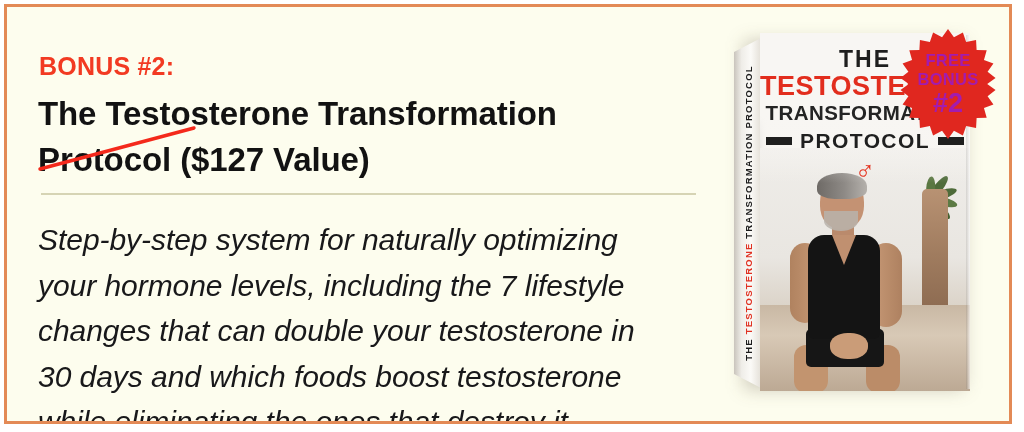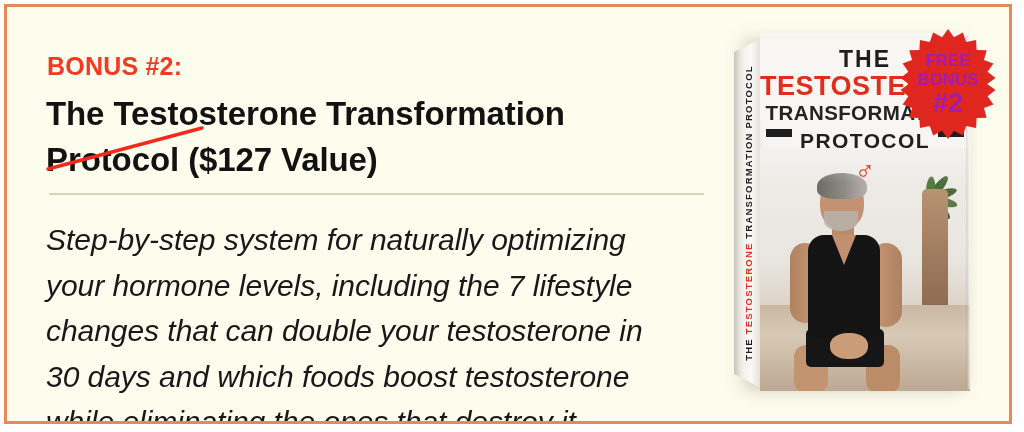--- a/index.html
+++ b/index.html
@@ -27,21 +27,20 @@
     overflow: hidden;
   }
 
   
   .copy-col {
     position: absolute;
     left: 29px;
     top: 0;
     width: 660px;
     height: 100%;
-    margin-left: 8px;
   }
 
   .bonus-kicker {
     position: absolute;
     left: 3px;
     top: 47px;
     font-size: 25px;
     font-weight: bold;
     letter-spacing: 0.2px;
     color: #F23A22;
@@ -295,21 +294,21 @@
   }
   .ct-testosterone {
     font-size: 27px; font-weight: bold; letter-spacing: 0.5px;
     color: #E22D1D; line-height: 1.12;
   }
   .ct-transformation {
     font-size: 20.5px; font-weight: bold; letter-spacing: 0.4px;
     color: #242424; line-height: 1.2;
   }
   .ct-protocol-row {
-    display: flex; align-items: flex-start; justify-content: center;
+    display: flex; align-items: center; justify-content: center;
     gap: 8px; margin-top: 3px;
   }
   .ct-dash { width: 26px; height: 8px; background: #1F1F1F; }
   .ct-protocol {
     font-size: 21px; font-weight: bold; letter-spacing: 1.4px; color: #1F1F1F;
   }
   .ct-mars {
     margin-top: 4px; font-size: 27px; font-weight: bold;
     color: #E4321F; line-height: 1;
   }

